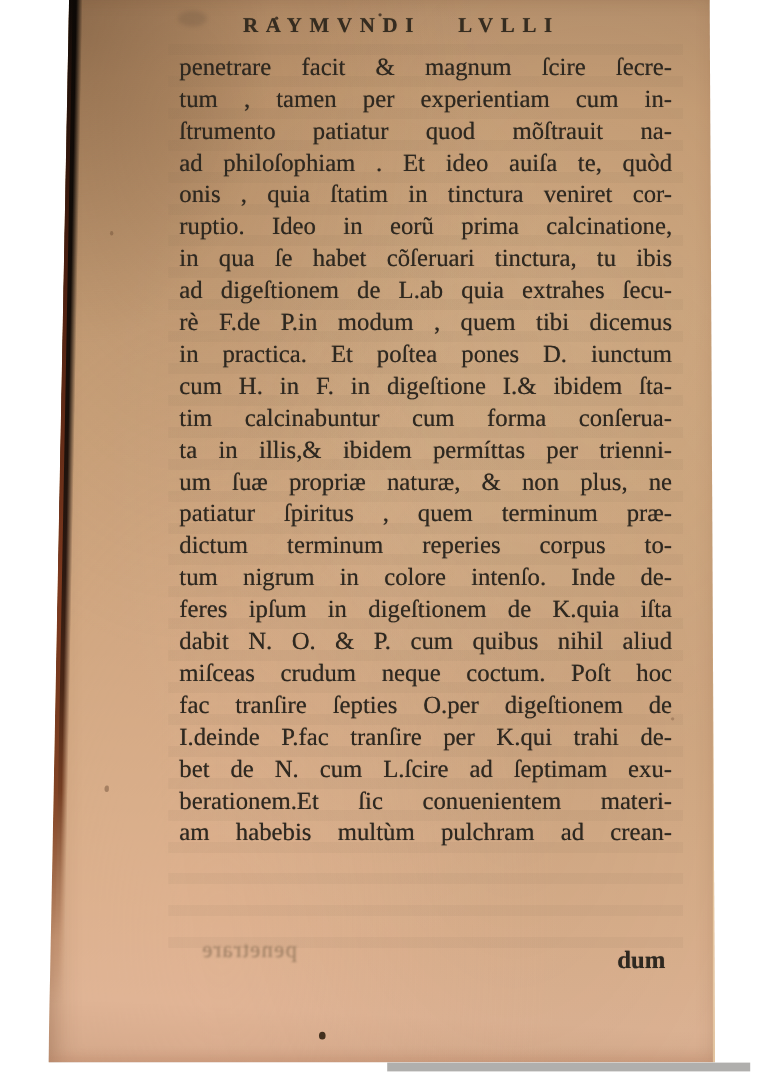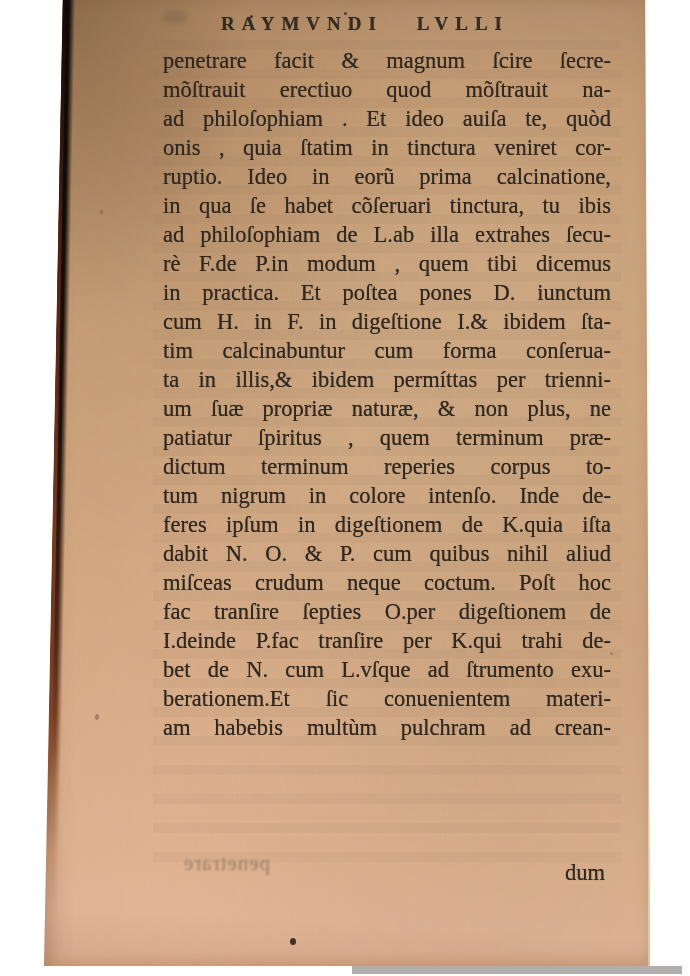--- a/index.html
+++ b/index.html
@@ -78,21 +78,21 @@
     text-shadow:0 0 0.7px rgba(46,40,32,0.70);
   }
   .line{
     text-align:justify;text-align-last:justify;
     height:29px;white-space:nowrap;
   }
   .catchword-row{
     position:absolute;top:860px;left:0;width:100%;text-align:right;
     font-size:22.5px;color:var(--ink);
     text-shadow:0 0 0.7px rgba(46,40,32,0.70);
-    padding-right:6px;box-sizing:border-box;
+    padding-right:6px;box-sizing:border-box;font-weight:bold;
   }
   .ghost{
     position:absolute;left:76px;top:851px;width:150px;
     transform:scaleX(-1);
     font-size:21px;color:rgba(100,82,60,0.55);
     filter:blur(0.8px);letter-spacing:1px;
   }
   
   .speck{position:absolute;border-radius:50%;}
   .speck.s1{left:206px;top:15px;width:3px;height:3px;background:rgba(45,35,25,0.8);}
@@ -116,41 +116,42 @@
 <div class="canvas">
   <div class="paper">
     <div class="gutter"></div>
     <div class="gutter-red"></div>
 
     <div class="content">
       <div class="showthrough"></div>
       <div class="header">RAYMVNDI LVLLI</div>
       <div class="textblock" id="textblock">
           <div class="line">penetrare facit &amp; magnum ſcire ſecre-</div>
-          <div class="line">mõſtrauit erectiuo quod mõſtrauit na-</div>
+          <div class="line">tum , tamen per experientiam cum in-</div>
+          <div class="line">ſtrumento patiatur quod mõſtrauit na-</div>
           <div class="line">ad philoſophiam . Et ideo auiſa te, quòd</div>
           <div class="line">onis , quia ſtatim in tinctura veniret cor-</div>
           <div class="line">ruptio. Ideo in eorũ prima calcinatione,</div>
           <div class="line">in qua ſe habet cõſeruari tinctura, tu ibis</div>
-          <div class="line">ad philoſophiam de L.ab illa extrahes ſecu-</div>
+          <div class="line">ad digeſtionem de L.ab quia extrahes ſecu-</div>
           <div class="line">rè F.de P.in modum , quem tibi dicemus</div>
           <div class="line">in practica. Et poſtea pones D. iunctum</div>
           <div class="line">cum H. in F. in digeſtione I.&amp; ibidem ſta-</div>
           <div class="line">tim calcinabuntur cum forma conſerua-</div>
           <div class="line">ta in illis,&amp; ibidem permíttas per trienni-</div>
           <div class="line">um ſuæ propriæ naturæ, &amp; non plus, ne</div>
           <div class="line">patiatur ſpiritus , quem terminum præ-</div>
           <div class="line">dictum terminum reperies corpus to-</div>
           <div class="line">tum nigrum in colore intenſo. Inde de-</div>
           <div class="line">feres ipſum in digeſtionem de K.quia iſta</div>
           <div class="line">dabit N. O. &amp; P. cum quibus nihil aliud</div>
           <div class="line">miſceas crudum neque coctum. Poſt hoc</div>
           <div class="line">fac tranſire ſepties O.per digeſtionem de</div>
           <div class="line">I.deinde P.fac tranſire per K.qui trahi de-</div>
-          <div class="line">bet de N. cum L.vſque ad ſtrumento exu-</div>
+          <div class="line">bet de N. cum L.ſcire ad ſeptimam exu-</div>
           <div class="line">berationem.Et ſic conuenientem materi-</div>
           <div class="line">am habebis multùm pulchram ad crean-</div>
         </div>
       <div class="catchword-row">
         <span>dum</span>
       </div>
     </div>
 
     <div class="ghost">penetrare</div>
 

